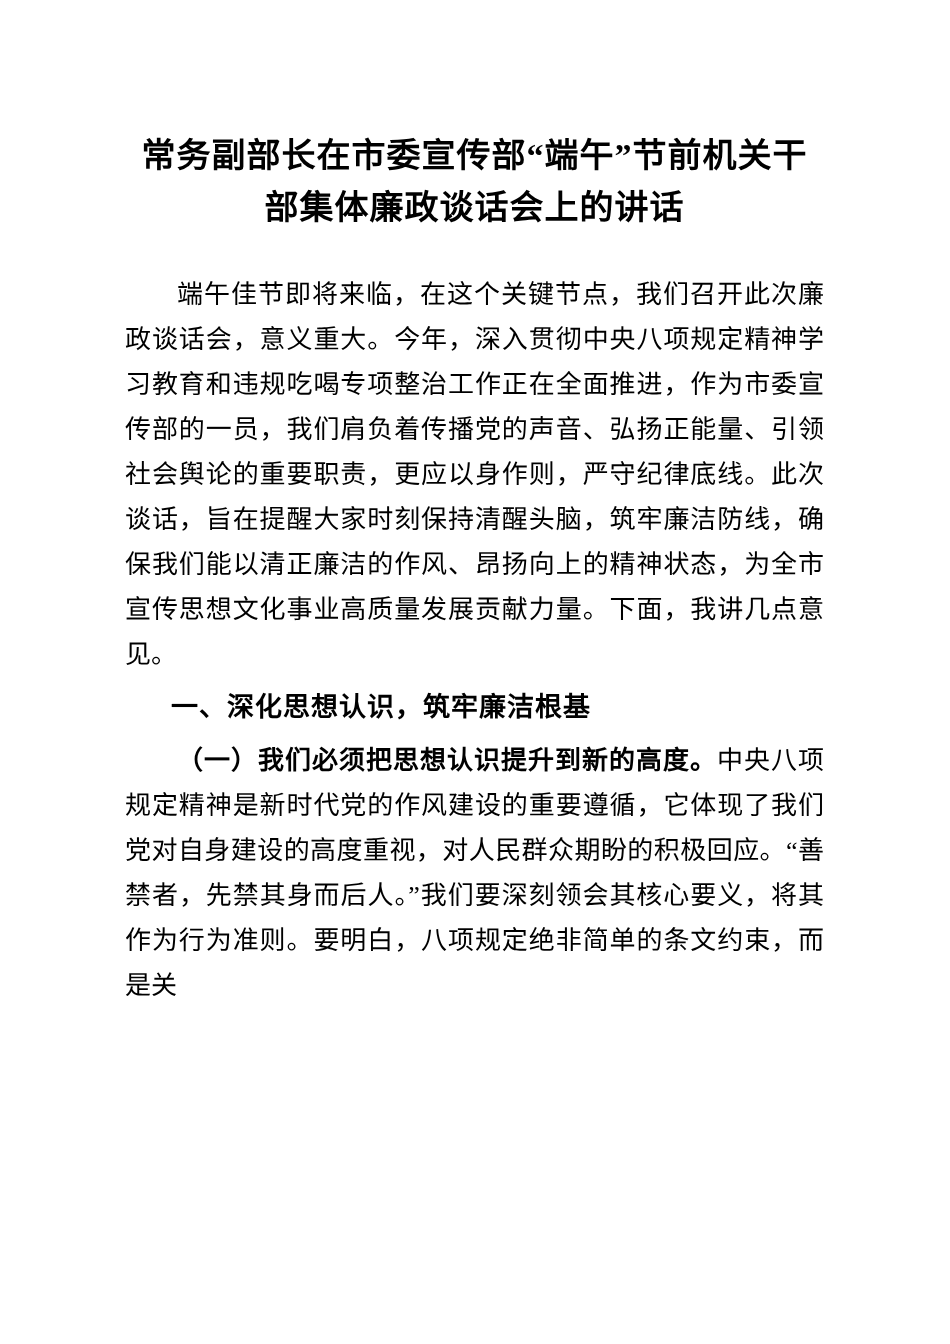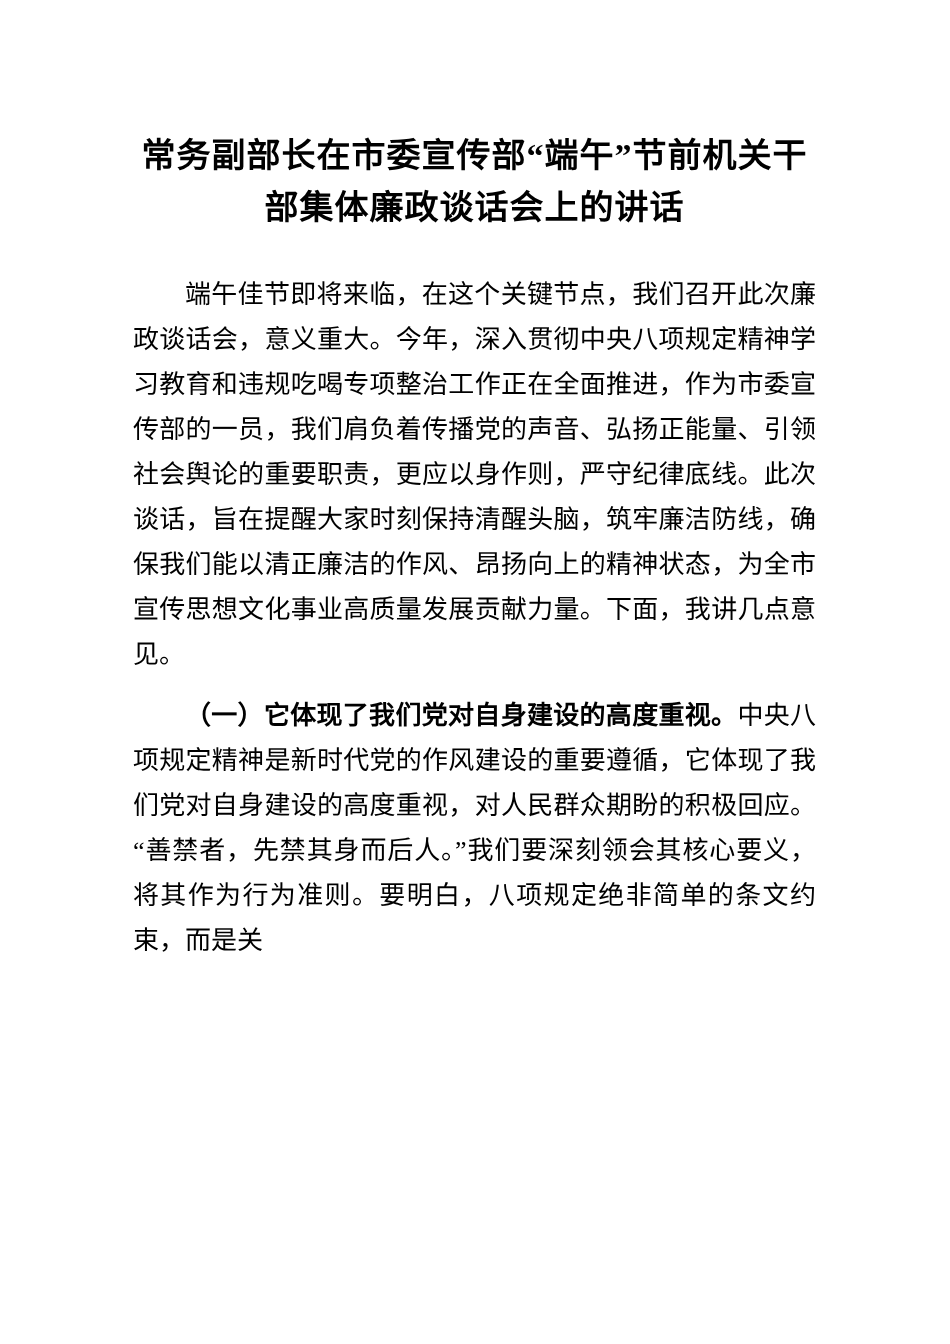--- a/index.html
+++ b/index.html
@@ -30,21 +30,21 @@
   }
   .body-text {
     font-family: "Liberation Serif", "DejaVu Serif", serif;
     font-weight: 400;
     font-size: 26px;
     line-height: 45px;
     text-align: justify;
     text-justify: inter-character;
   }
   .para {
-    margin: 16px;
+    margin: 8px;
     text-indent: 2em;
   }
   .salutation {
     margin: 0;
     text-indent: 0;
   }
   .section-heading {
     font-family: "Liberation Sans", "DejaVu Sans", sans-serif;
     font-weight: 700;
     font-size: 27px;
@@ -62,19 +62,20 @@
 
 <div class="page">
 
   <h1 class="doc-title">常务副部长在市委宣传部“端午”节前机关干部集体廉政谈话会上的讲话</h1>
 
   <div class="body-text">
 
 
     <p class="para">端午佳节即将来临，在这个关键节点，我们召开此次廉政谈话会，意义重大。今年，深入贯彻中央八项规定精神学习教育和违规吃喝专项整治工作正在全面推进，作为市委宣传部的一员，我们肩负着传播党的声音、弘扬正能量、引领社会舆论的重要职责，更应以身作则，严守纪律底线。此次谈话，旨在提醒大家时刻保持清醒头脑，筑牢廉洁防线，确保我们能以清正廉洁的作风、昂扬向上的精神状态，为全市宣传思想文化事业高质量发展贡献力量。下面，我讲几点意见。</p>
 
+    <h2 class="section-heading">一、深化思想认识，筑牢廉洁根基</h2>
 
 
-    <p class="para"><span class="sub-lead">（一）它体现了我们党对自身建设的高度重视。</span><span>中央八项规定精神是新时代党的作风建设的重要遵循，它体现了我们党对自身建设的高度重视，对人民群众期盼的积极回应。“善禁者，先禁其身而后人。”我们要深刻领会其核心要义，将其作为行为准则。要明白，八项规定绝非简单的条文约束，而是关</span></p>
+    <p class="para"><span class="sub-lead">（一）我们必须把思想认识提升到新的高度。</span><span>中央八项规定精神是新时代党的作风建设的重要遵循，它体现了我们党对自身建设的高度重视，对人民群众期盼的积极回应。“善禁者，先禁其身而后人。”我们要深刻领会其核心要义，将其作为行为准则。要明白，八项规定绝非简单的条文约束，而是关</span></p>
 
   </div>
 
 </div>
 
 </body></html>

